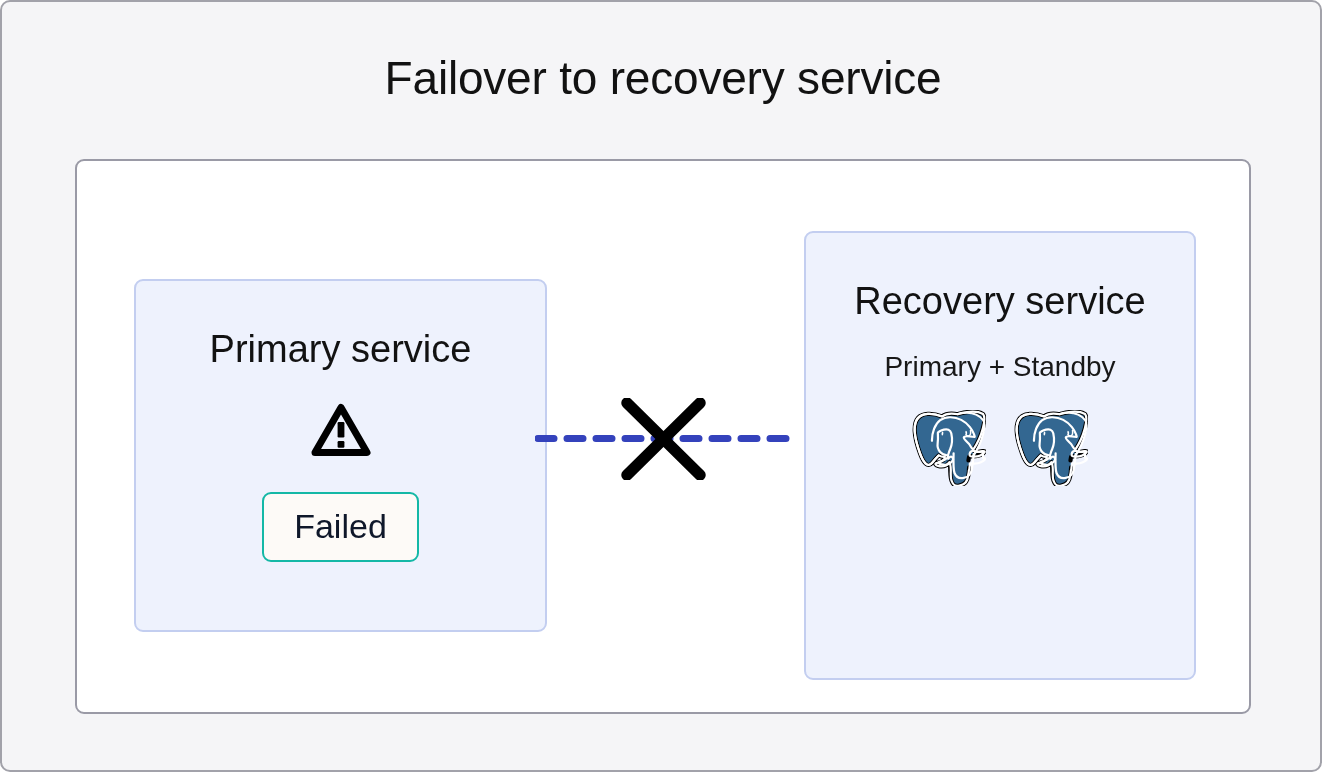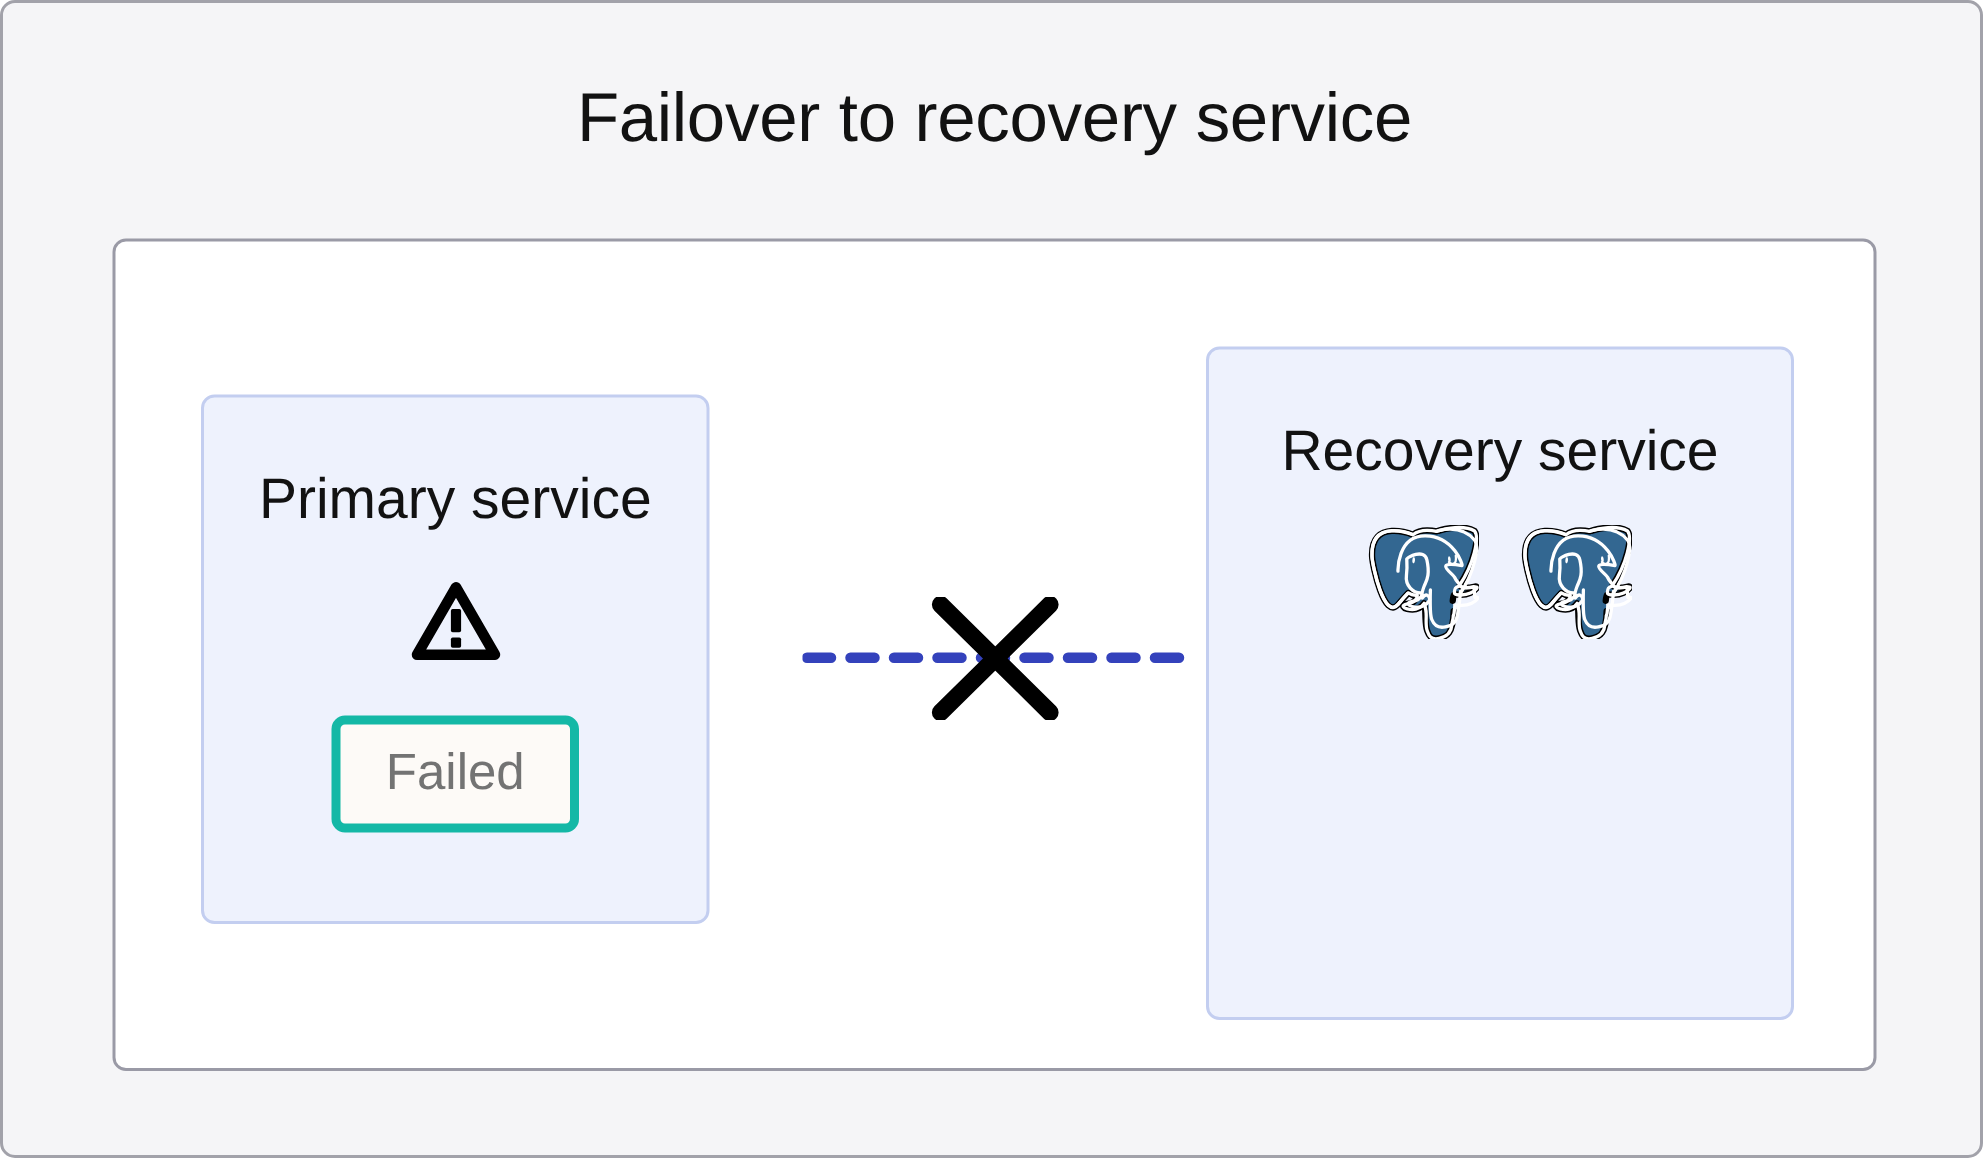--- a/index.html
+++ b/index.html
@@ -55,22 +55,22 @@
     position: absolute;
     box-sizing: border-box;
     background: #eef2fd;
     border: 2px solid #c3cef0;
     border-radius: 9px;
     text-align: center;
   }
 
   #primary-service-card {
     left: 57px;
-    top: 102px;
-    width: 339px;
+    top: 118px;
+    width: 413px;
     height: 353px;
   }
 
   #recovery-service-card {
     left: 727px;
     top: 53px;
     width: 392px;
     height: 449px;
     margin-top: 17px;
   }
@@ -125,22 +125,22 @@
     line-height: 40px;
     font-weight: 400;
     padding: 12px 30px 14px 30px;
   }
 
   #failed-badge-wrap {
     margin-top: 30px;
   }
 
   #failed-badge {
-    color: #737373;
-    border: 6px solid #14b8a6;
+    color: #0f172a;
+    border: 2px solid #14b8a6;
     background: #fdfaf7;
   }
 
   #active-badge-wrap {
     margin-top: 28px;
   }
 
   #active-badge {
     color: #22c522;
     border: 2px solid #7ee07e;
@@ -193,20 +193,21 @@
 
       <div id="failed-badge-wrap">
         <span class="status-badge" id="failed-badge">Failed</span>
       </div>
     </div>
 
     <div class="service-card" id="recovery-service-card">
 
       <div class="card-title">Recovery service</div>
 
+      <div class="card-subtitle">Primary + Standby</div>
 
       <div id="postgres-logo-row">
 
         <span>
           <svg width="74" height="76" viewBox="0 0 74 76" aria-hidden="true">
             <g stroke="#000000" stroke-width="4.2" stroke-linecap="round" stroke-linejoin="round" fill="#336791">
               <path d="M56.5 50.5c.5-4.2.35-4.8 3.5-4.1l.8.07c2.4.11 5.55-.39 7.4-1.25 3.95-1.83 6.3-4.89 2.4-4.08-8.9 1.83-9.5-1.18-9.5-1.18 9.4-13.95 13.33-31.66 9.94-35.98C61.8-1.3 46.05 4.1 45.8 4.25l-.08.01a32.6 32.6 0 0 0-6.1-.63c-4.14-.07-7.28 1.08-9.66 2.88 0 0-28.56-11.76-27.23 14.8.28 5.65 8.1 42.8 17.43 31.58 3.4-4.1 6.7-7.57 6.7-7.57 1.68 1.12 3.7 1.69 5.8 1.48l.17-.14c-.05.52-.03 1.04.07 1.65-2.47 2.76-1.74 3.24-6.68 4.26-5 1.03-2.06 2.86-.14 3.34 2.32.58 7.7 1.4 11.33-3.67l-.14.58c.96.77.9 5.54 1.04 8.95.14 3.4.38 6.58 1.07 8.45.7 1.87 1.5 6.7 7.9 5.33 5.35-1.15 9.42-2.8 9.8-18.15"></path>
             </g>
             <g fill="none" stroke="#ffffff" stroke-width="2.2" stroke-linecap="round" stroke-linejoin="round">
               <path d="M70.6 41.15c-8.9 1.83-9.5-1.18-9.5-1.18 9.4-13.96 13.33-31.67 9.95-35.98C61.8-1.3 46.05 4.1 45.8 4.25l-.08.01a32.6 32.6 0 0 0-6.1-.63c-4.14-.07-7.28 1.08-9.66 2.88 0 0-28.56-11.76-27.23 14.8.28 5.65 8.1 42.8 17.43 31.58 3.4-4.1 6.7-7.57 6.7-7.57 1.68 1.12 3.7 1.69 5.8 1.48l.17-.14c-.05.52-.03 1.04.07 1.65-2.47 2.76-1.74 3.24-6.68 4.26-5 1.03-2.06 2.86-.14 3.34 2.32.58 7.7 1.4 11.33-3.67l-.14.58c.96.77 1.64 5.02 1.53 8.87-.12 3.86-.2 6.5.6 8.57.8 2.07 1.6 6.72 8 5.35 5.35-1.15 8.13-4.1 8.51-9.02.28-3.5.9-2.98.94-6.1l.5-1.48c.56-4.7.08-6.22 3.32-5.51l.8.07c2.4.11 5.53-.39 7.38-1.25 3.95-1.83 6.3-4.89 2.4-4.08z"></path>

